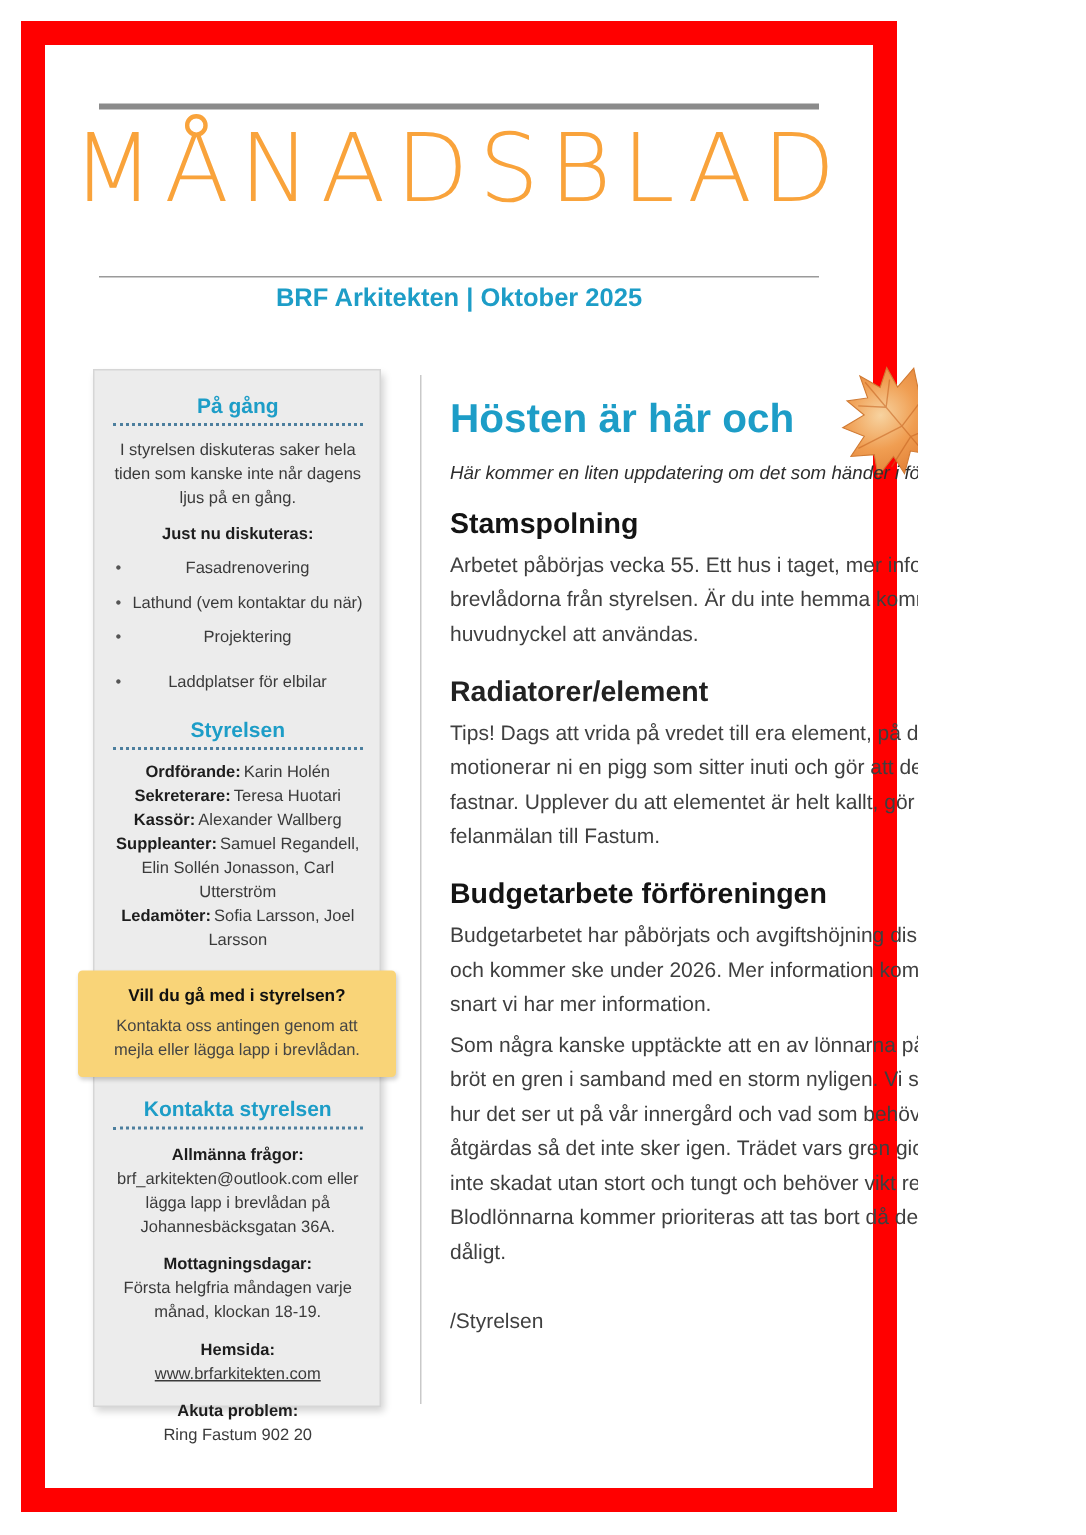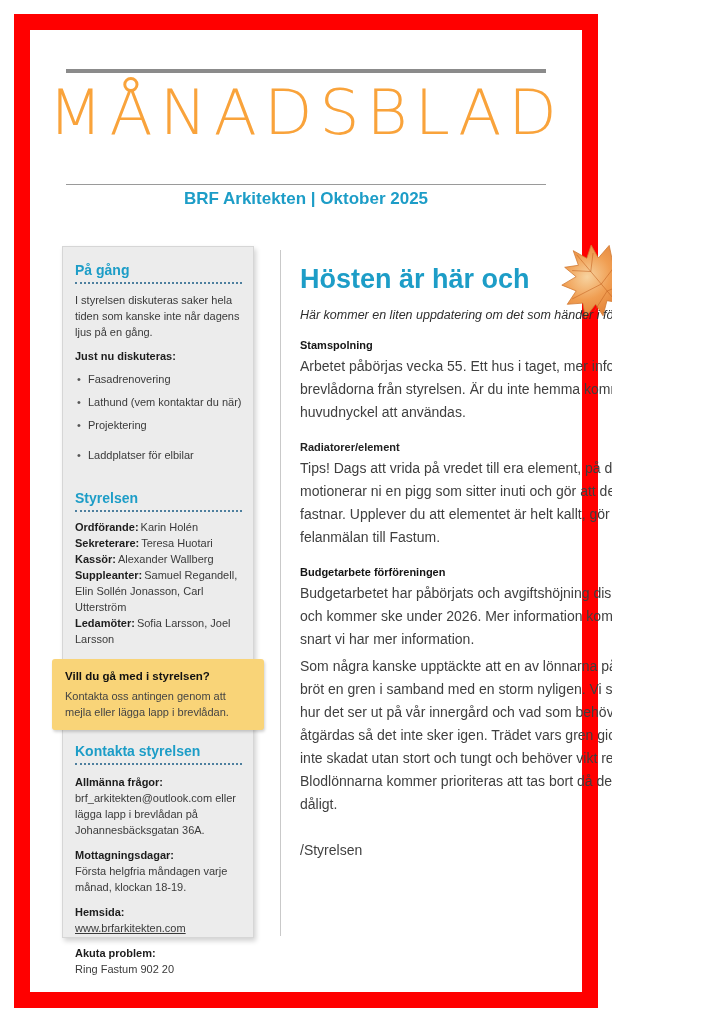--- a/index.html
+++ b/index.html
@@ -11,26 +11,26 @@
   .masthead{position:absolute;left:31px;right:31px;top:76px;text-align:center;
             font-family:"DejaVu Sans",sans-serif;font-weight:100;
             font-size:63px;letter-spacing:7px;color:#f9a33b;white-space:nowrap;}
   .thin-rule{position:absolute;left:66px;right:66px;top:184px;height:1px;background:#9a9a9a;}
   .subtitle{position:absolute;left:31px;right:31px;top:189px;text-align:center;
             color:#1d9dc7;font-weight:700;font-size:17px;}
 
   
   .sidebar{position:absolute;left:62px;top:246px;width:192px;height:692px;box-sizing:border-box;
            background:#ececec;border:1px solid #d6d6d6;box-shadow:2px 3px 5px rgba(0,0,0,.18);
-           padding:10px 11px 10px 12px;font-size:11px;line-height:16px;color:#3a3a3a;}
+           padding:10px 11px 10px 12px;font-size:11px;line-height:16px;color:#3a3a3a;text-align:center;}
   .side-head{color:#1d9dc7;font-weight:700;font-size:14px;line-height:18px;margin:4px 0 0;
              padding-bottom:3px;border-bottom:2px dotted #4d7f9e;}
   .side-para{margin:8px 0 0;}
   .side-bold{font-weight:700;color:#1d1d1d;}
-  .side-list{list-style:none;margin:6px 0 26px;padding:0;}
+  .side-list{list-style:none;margin:6px 0 14px;padding:0;}
   .side-list li{position:relative;padding-left:13px;margin-top:7px;}
   .side-list li.gap{margin-top:14px;}
   .side-list li::before{content:"•";position:absolute;left:2px;top:0;color:#555;}
   .role-line{margin-top:0;}
   .roles{margin-top:7px;}
   .role-line .b{font-weight:700;color:#1d1d1d;margin-right:2px;}
   .note-box{background:#f9d478;border-radius:3px;margin:12px -22px 12px -23px;
             padding:9px 13px 10px;box-shadow:1px 2px 3px rgba(0,0,0,.18);}
   .note-box .note-title{font-weight:700;color:#111;font-size:11.5px;margin:0 0 4px;}
   .note-box p{margin:0;color:#444;}
@@ -39,21 +39,21 @@
   .link{color:#3a3a3a;text-decoration:underline;cursor:pointer;}
 
   
   .divider{position:absolute;left:280px;top:250px;width:1px;height:686px;background:#c9c9c9;}
 
   
   .main{position:absolute;left:300px;top:262px;width:372px;}
   .main-h1{color:#1d9dc7;font-weight:700;font-size:27px;line-height:34px;margin:0;}
   .main-h1 span{display:block;}
   .lead{font-style:italic;font-size:12.5px;color:#2e2e2e;margin:12px 0 0;}
-  .sec-h{font-size:11px;font-weight:700;color:#141414;margin:17px 0 0;}
+  .sec-h{font-size:19px;font-weight:700;color:#141414;margin:17px 0 0;}
   .sec-h.medium{font-weight:600;color:#222;}
   .sec-p{font-size:14px;line-height:23px;color:#3f3f3f;margin:4px 0 0;}
   .sec-gap{margin-top:26px;}
   .signature{font-size:14px;color:#3f3f3f;margin-top:26px;}
 
   
   .leaf{position:absolute;left:548px;top:240px;width:118px;height:100px;}
 </style>
 </head>
 <body>

